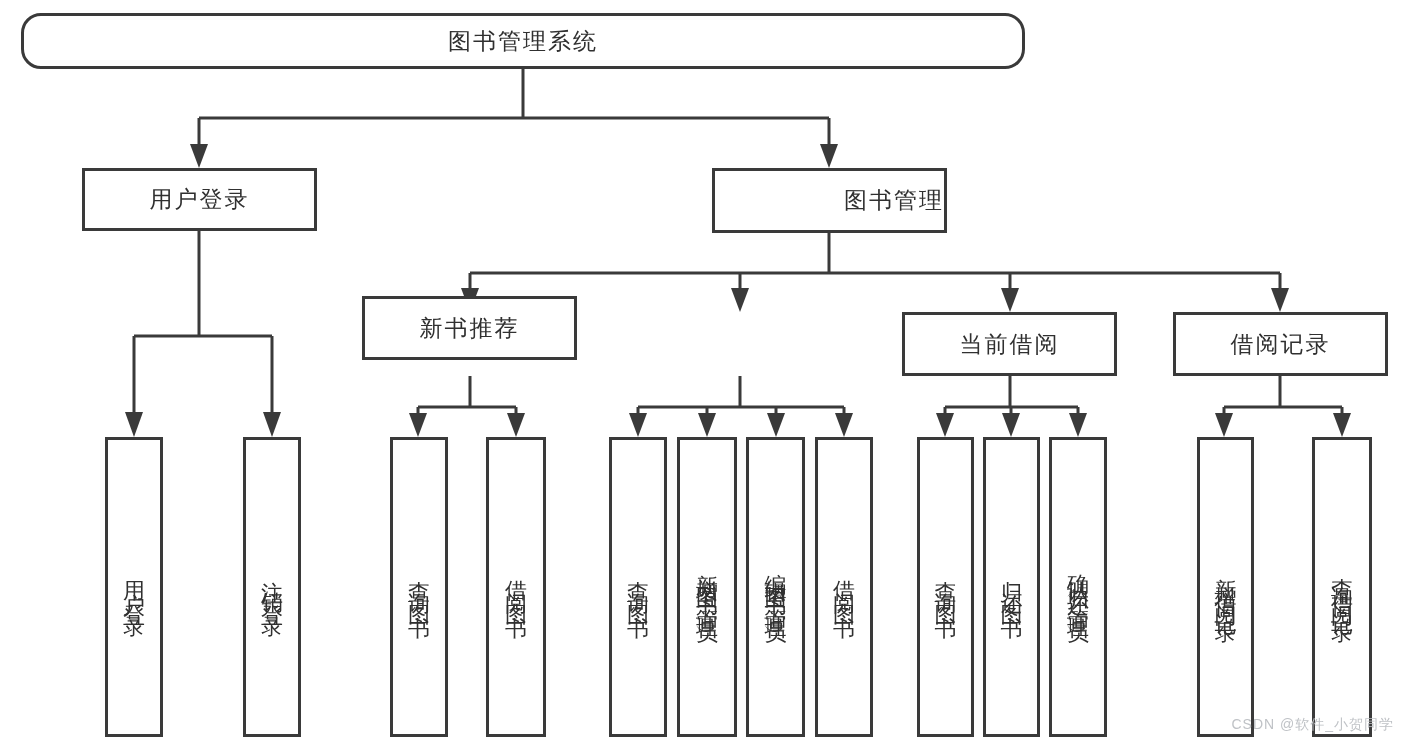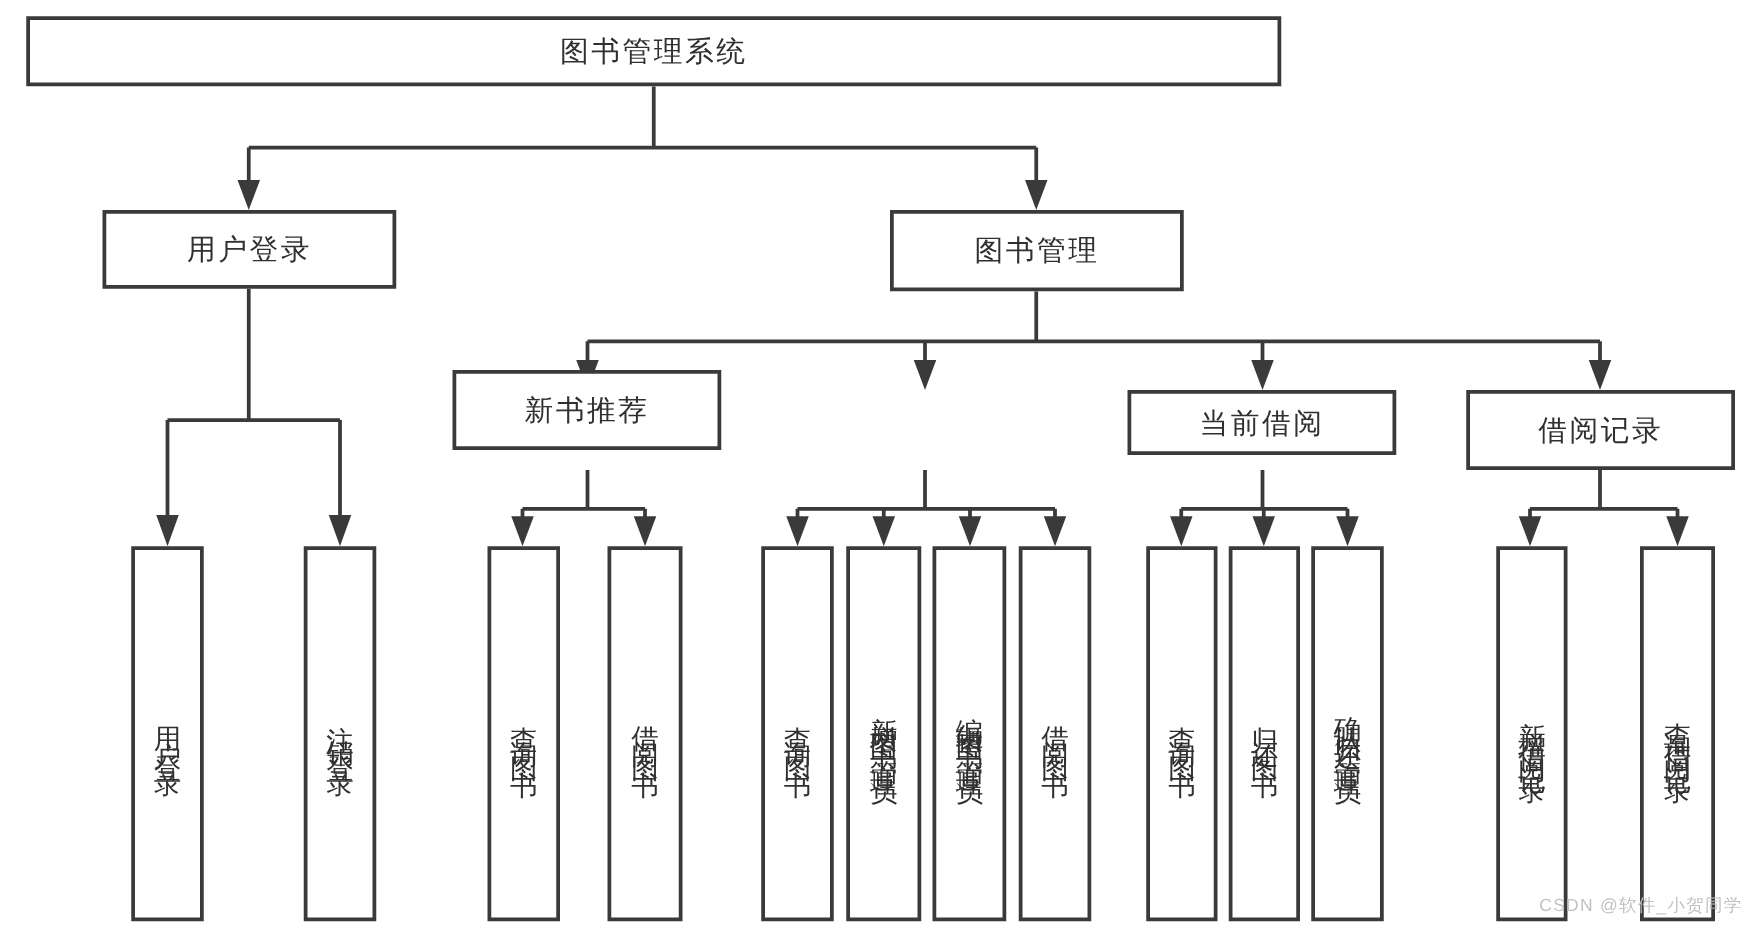--- a/index.html
+++ b/index.html
@@ -106,35 +106,35 @@
     <path d="M1010 376 V407 M945 407 H1078 M945 407 V414 M1011 407 V414 M1078 407 V414"></path>
     <polygon points="936,413 954,413 945,437"></polygon>
     <polygon points="1002,413 1020,413 1011,437"></polygon>
     <polygon points="1069,413 1087,413 1078,437"></polygon>
 
     <path d="M1280 376 V407 M1224 407 H1342 M1224 407 V414 M1342 407 V414"></path>
     <polygon points="1215,413 1233,413 1224,437"></polygon>
     <polygon points="1333,413 1351,413 1342,437"></polygon>
   </svg>
 
-  <div class="node hbox" style="left:21px; top:13px; width:1004px; height:56px;">
+  <div class="node hbox" style="left:21px; top:13px; width:1004px; height:56px;border-radius:20px;">
     <span>图书管理系统</span>
   </div>
 
   <div class="node hbox" style="left:82px; top:168px; width:235px; height:63px;">
     <span>用户登录</span>
   </div>
-  <div class="node hbox" style="left:712px; top:168px; width:235px; height:65px;">
+  <div class="node hbox" style="left:712px; top:168px; width:235px; height:65px;justify-content:flex-end;">
     <span>图书管理</span>
   </div>
 
   <div class="node hbox" style="left:362px; top:296px; width:215px; height:64px;">
     <span>新书推荐</span>
   </div>
-  <div class="node hbox" style="left:902px; top:312px; width:215px; height:52px;">
+  <div class="node hbox" style="left:902px; top:312px; width:215px; height:64px;">
     <span>当前借阅</span>
   </div>
   <div class="node hbox" style="left:1173px; top:312px; width:215px; height:64px;">
     <span>借阅记录</span>
   </div>
 
   <div class="node vbox v4" style="left:105px; top:437px; width:58px; height:300px;">
     <span>用户登录</span>
   </div>
   <div class="node vbox v4" style="left:243px; top:437px; width:58px; height:300px;">

